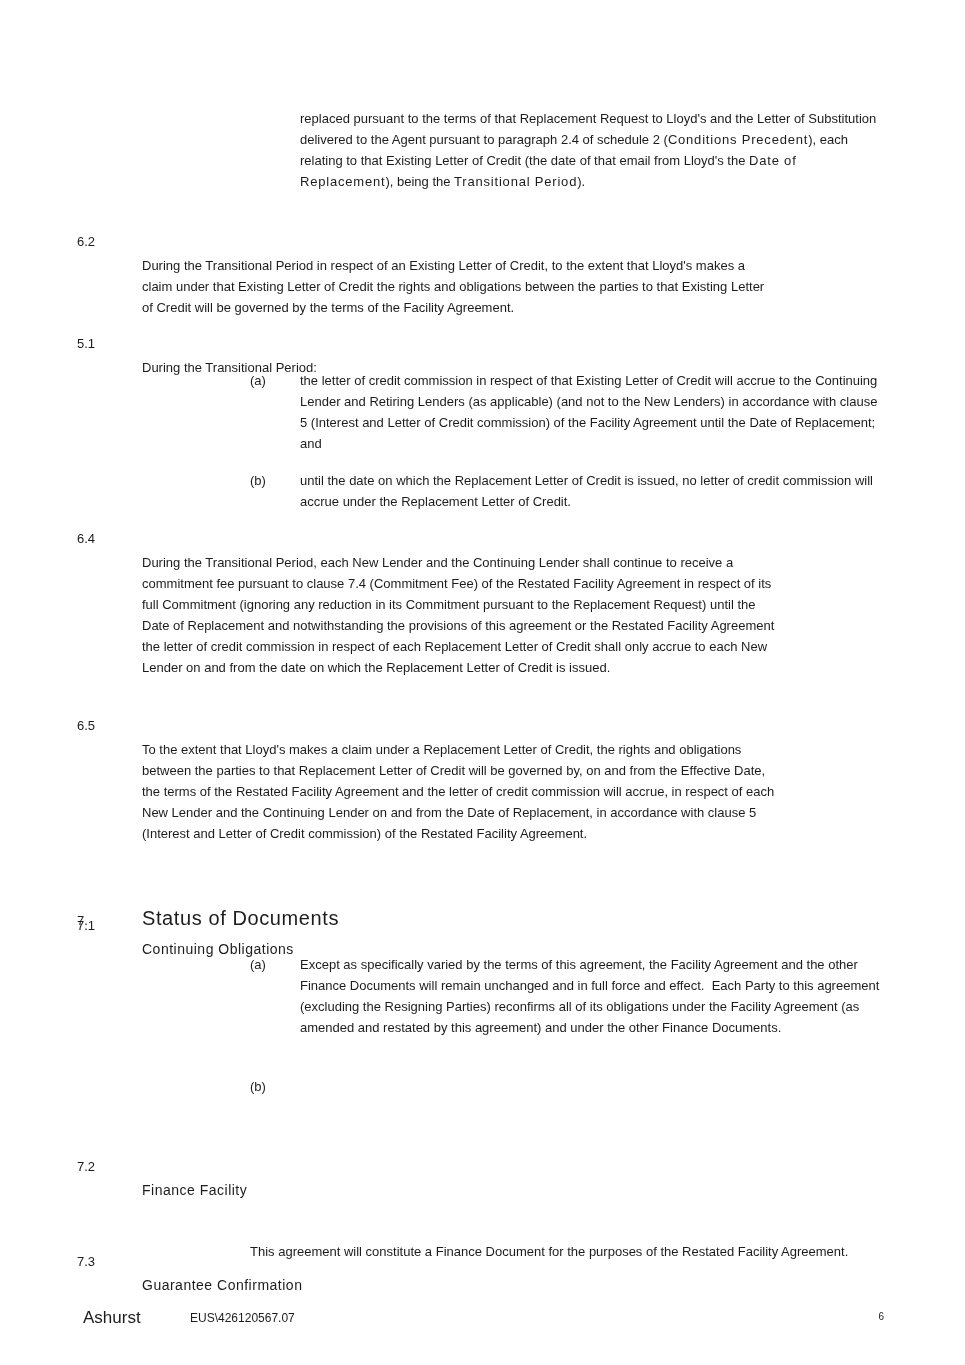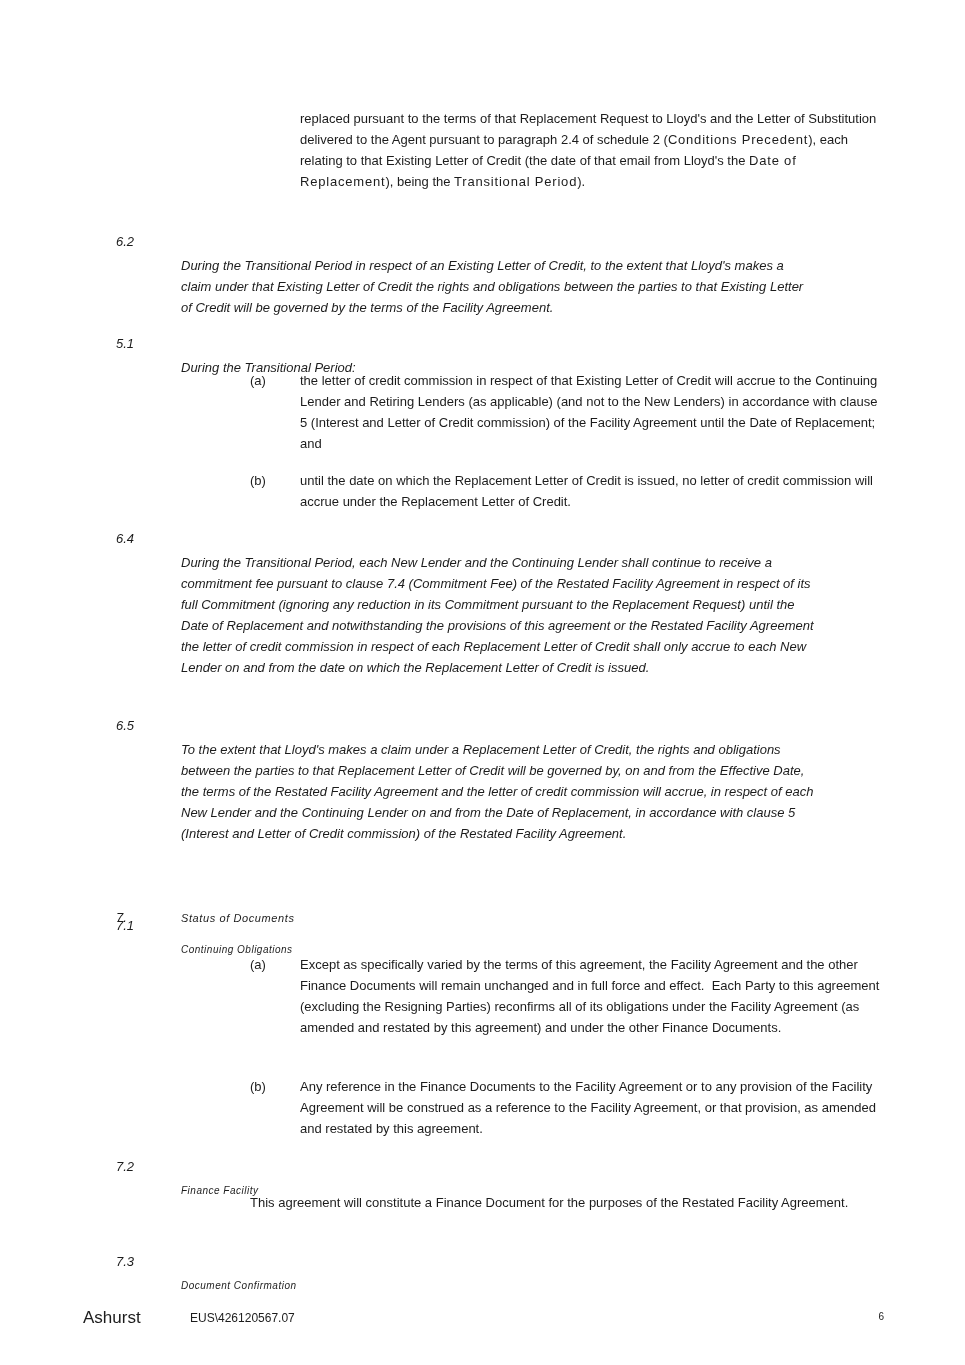--- a/index.html
+++ b/index.html
@@ -12,35 +12,35 @@
     overflow: hidden;
   }
   .block {
     position: absolute;
     left: 0; width: 965px;
     display: flex;
     font-size: 13px;
     line-height: 21px;
     box-sizing: border-box;
   }
-  .lvl1 { padding-left: 116px; font-style: italic; }
+  .lvl1 { padding-left: 77px; }
   .lvl1 .num { flex: 0 0 65px; }
   .lvl1 .txt { width: 634px; margin-top: 24px; }
   .sub  { padding-left: 250px; }
   .sub .label { flex: 0 0 50px; }
   .sub .txt { width: 580px; }
   .intro { padding-left: 300px; }
   .intro .txt { width: 580px; }
   .bodyonly { padding-left: 250px; }
   .bodyonly .txt { width: 634px; }
   .txt { white-space: pre-wrap; }
   .defined { letter-spacing: 0.8px; }
   .h1 { align-items: baseline; }
-  .h1 .title { font-size: 11px; letter-spacing: 0.6px; }
-  .h2 .title { font-size: 10px; letter-spacing: 0.5px; }
+  .h1 .title { font-size: 20px; letter-spacing: 0.6px; }
+  .h2 .title { font-size: 14px; letter-spacing: 0.5px; }
   .footer-item { position: absolute; white-space: nowrap; }
   #footer-firm { left: 83px; top: 1308px; font-size: 17px; }
   #footer-ref  { left: 190px; top: 1311px; font-size: 12px; }
   #footer-page { right: 81px; top: 1311px; font-size: 10px; }
 </style>
 </head>
 <body>
 
 <div class="block intro" style="top:108px">
   <div class="txt"><span>replaced pursuant to the terms of that Replacement Request to Lloyd's and the Letter of Substitution delivered to the Agent pursuant to paragraph 2.4 of schedule 2 (</span><span class="defined">Conditions Precedent</span><span>), each relating to that Existing Letter of Credit (the date of that email from Lloyd's the </span><span class="defined">Date of Replacement</span><span>), being the </span><span class="defined">Transitional Period</span><span>).</span></div>
@@ -86,34 +86,33 @@
   <div class="txt title">Continuing Obligations</div>
 </div>
 
 <div class="block sub" style="top:954px">
   <div class="label">(a)</div>
   <div class="txt">Except as specifically varied by the terms of this agreement, the Facility Agreement and the other Finance Documents will remain unchanged and in full force and effect.  Each Party to this agreement (excluding the Resigning Parties) reconfirms all of its obligations under the Facility Agreement (as amended and restated by this agreement) and under the other Finance Documents.</div>
 </div>
 
 <div class="block sub" style="top:1076px">
   <div class="label">(b)</div>
-  <div class="txt">Any reference in the Finance Documents to the Facility Agreement or to any provision of the Facility Agreement will be construed as a reference to the Facility Agreement, or that provision, as amended and restated by this agreement.</div>
 </div>
 
 <div class="block lvl1 h2" style="top:1156px">
   <div class="num">7.2</div>
   <div class="txt title">Finance Facility</div>
 </div>
 
-<div class="block bodyonly" style="top:1192px">
+<div class="block bodyonly" style="top:1241px">
   <div class="txt">This agreement will constitute a Finance Document for the purposes of the Restated Facility Agreement.</div>
 </div>
 
 <div class="block lvl1 h2" style="top:1251px">
   <div class="num">7.3</div>
-  <div class="txt title">Document Confirmation</div>
+  <div class="txt title">Guarantee Confirmation</div>
 </div>
 
 <div>
   <span id="footer-firm" class="footer-item">Ashurst</span>
   <span id="footer-ref" class="footer-item">EUS\426120567.07</span>
   <span id="footer-page" class="footer-item">6</span>
 </div>
 
 </body></html>

